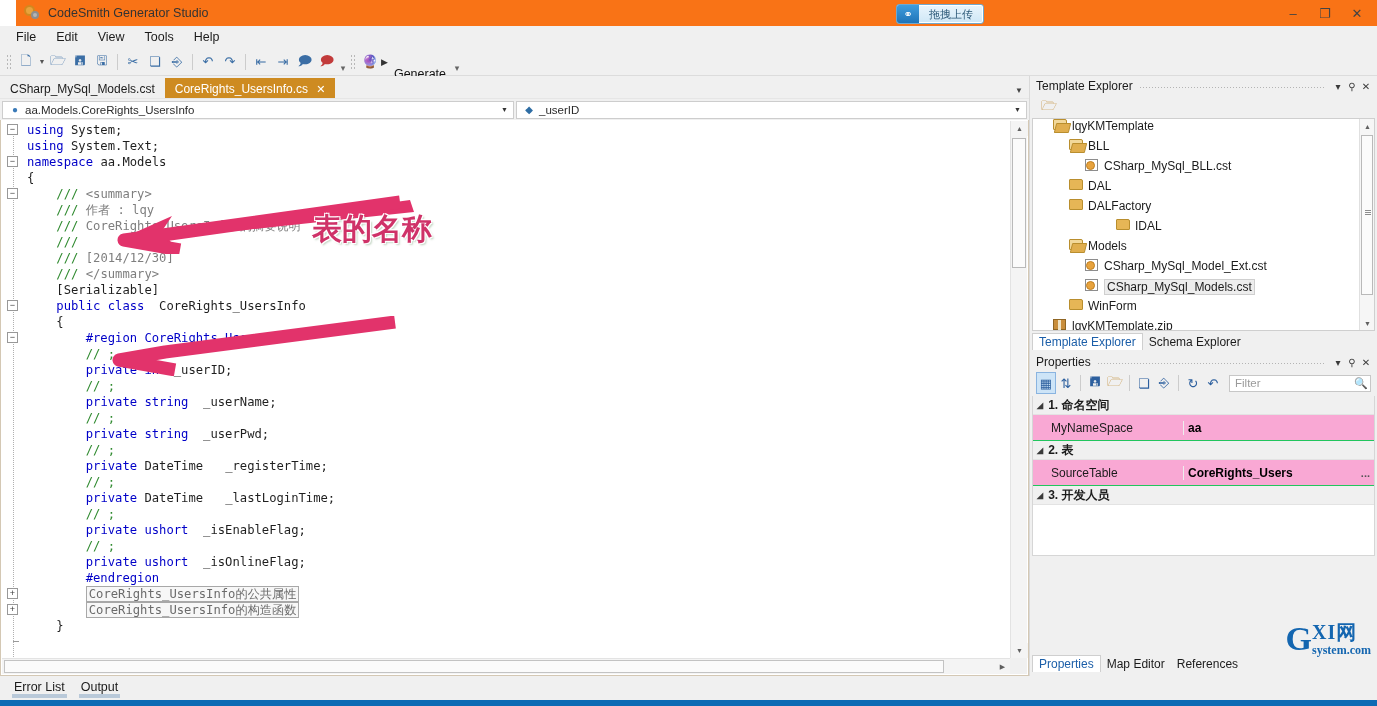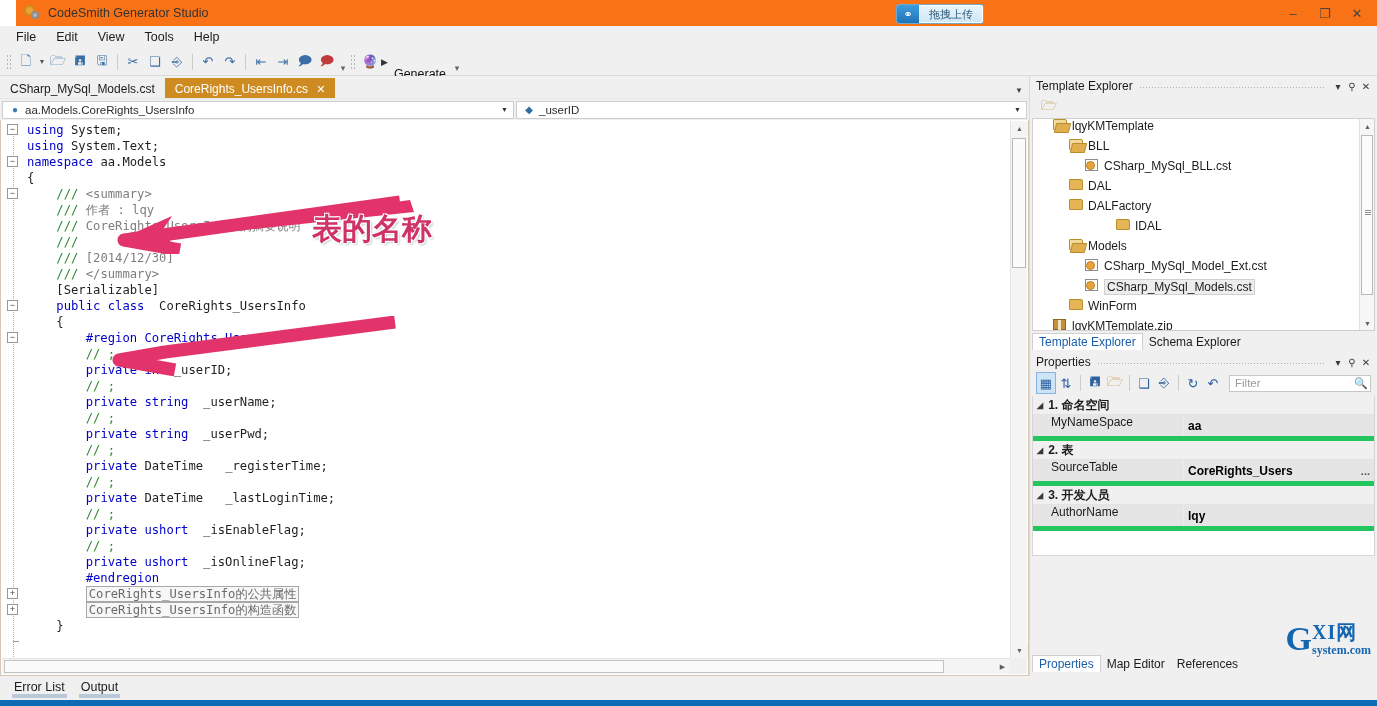--- a/index.html
+++ b/index.html
@@ -178,22 +178,22 @@
   #filter-box { flex:1; height:17px; margin-left:6px; margin-right:4px; background:#fff;
     border:1px solid #c7c7c7; display:flex; align-items:center; }
   #filter-box .fb-text { flex:1; padding-left:5px; font-size:11.5px; color:#9a9a9a; }
   #filter-box .fb-icon { width:18px; text-align:center; font-size:11px; color:#333; }
 
   #props-grid { position:absolute; left:2px; top:320px; right:2px; height:160px;
     border:1px solid #d6d6d6; border-top:none; background:#fff; }
   .pg-cat { height:19px; display:flex; align-items:center; background:#f0f0f0; font-size:12px;
     font-weight:bold; color:#1b1b1b; padding-left:4px; border-bottom:1px solid #e3e3e3; }
   .pg-cat .tri { font-size:8px; margin-right:5px; color:#3a3a3a; }
-  .pg-row { height:26px; display:flex; background:#e5e5e5;
-    border-bottom:5px solid #22c55e; font-size:12px; }
+  .pg-row { height:26px; display:flex; align-items:center; background:#f9a8d4;
+    border-bottom:1px solid #22c55e; font-size:12px; }
   .pg-row .pname { width:150px; padding-left:18px; color:#1b1b1b; }
   .pg-row .pval { flex:1; font-weight:bold; color:#000; padding-left:4px;
     border-left:1px solid #ededed; display:flex; align-items:center; }
   .pg-row .pval .ell { margin-left:auto; padding-right:4px; color:#555; font-size:11px; }
 
   #props-bottom-tabs { position:absolute; left:2px; bottom:4px; height:20px; display:flex; align-items:flex-end; }
 
   
   #watermark { position:absolute; right:6px; bottom:18px; display:flex; align-items:center;
     color:#1466b0; font-weight:bold; }
@@ -483,24 +483,20 @@
           <span>2. 表</span>
         </div>
         <div class="pg-row">
           <span class="pname">SourceTable</span>
           <span class="pval">CoreRights_Users<span class="ell">...</span></span>
         </div>
         <div class="pg-cat">
           <span class="tri">◢</span>
           <span>3. 开发人员</span>
         </div>
-        <div class="pg-row">
-          <span class="pname">AuthorName</span>
-          <span class="pval">lqy</span>
-        </div>
       </div>
 
     <div id="props-bottom-tabs">
       <div class="dock-tab active">Properties</div>
       <div class="dock-tab">Map Editor</div>
       <div class="dock-tab">References</div>
     </div>
 
     <div id="watermark">
       <span class="wm-g">G</span>

